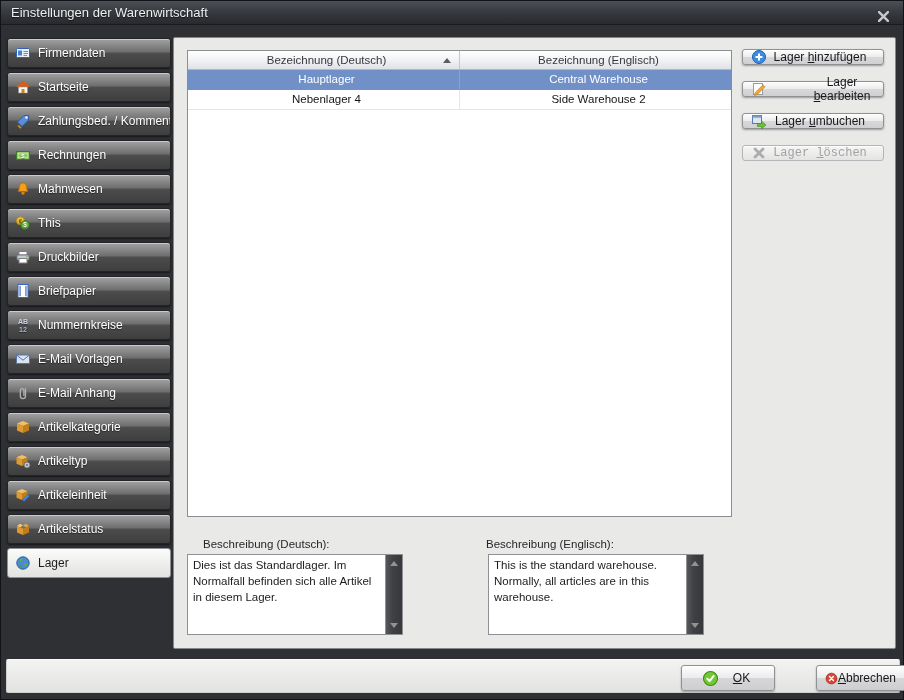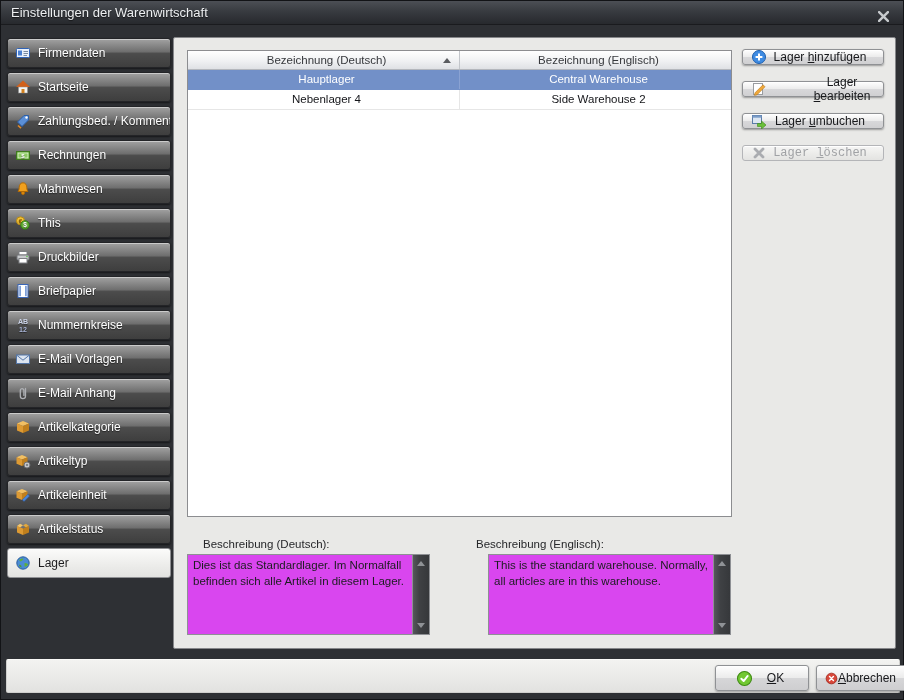--- a/index.html
+++ b/index.html
@@ -67,23 +67,23 @@
   .action-btn .ico { position:absolute; left:8px; width:16px; height:16px; }
   .action-btn .lbl { flex:1; text-align:center; padding-left:14px; }
   .action-btn.disabled { color:#a0a2a5; border-color:#b4b5b8; cursor:default;
     background:linear-gradient(180deg,#f6f6f5 0%,#ececea 55%,#e3e3e1 100%);
     box-shadow:inset 0 1px 0 #ffffff;font-family:Liberation Mono, monospace; }
   u { text-decoration:underline; }
 
   
   .desc-label { position:absolute; font-size:11.5px; color:#26272a; top:500px; }
   .desc-label.de { left:14px;margin-left:15px; }
-  .desc-label.en { left:302px; }
-  .textbox { position:absolute; top:516px; width:243px; height:81px;
-    background:#d946ef; border:1px solid #8e9094; }
+  .desc-label.en { left:312px; }
+  .textbox { position:absolute; top:516px; width:216px; height:81px;
+    background:#ffffff; border:1px solid #8e9094; }
   .textbox.de { left:13px; }
   .textbox.en { left:314px; }
   .textbox .txt { position:absolute; left:0; top:0; right:17px; bottom:0;
     padding:2px 4px 2px 5px; font-size:11.5px; line-height:1.4; color:#1b1c1f; }
   .vscroll { position:absolute; right:0; top:0; bottom:0; width:17px;
     background:linear-gradient(90deg,#55575b 0%,#3f4144 40%,#36383b 100%);
     border-left:1px solid #8e9094; }
   .vscroll .up, .vscroll .down { position:absolute; left:4px; width:0; height:0;
     border-left:4px solid transparent; border-right:4px solid transparent; }
   .vscroll .up   { top:6px;    border-bottom:5px solid #8f9296; }
@@ -93,21 +93,21 @@
   .footer { position:absolute; left:5px; top:658px; width:894px; height:34px;
     background:linear-gradient(180deg,#f3f3f1 0%,#e9e9e7 60%,#e2e2e0 100%);
     border:1px solid #cfcfcd; border-top-color:#fafaf8; border-radius:2px; }
   .footer-btn { position:absolute; top:5px; height:26px;
     border:1px solid #8f9194; border-radius:3px;
     background:linear-gradient(180deg,#fefefe 0%,#ececec 48%,#d6d6d8 52%,#cecED0 100%);
     box-shadow:0 1px 2px rgba(0,0,0,.3), inset 0 1px 0 #ffffff;
     display:flex; align-items:center; cursor:pointer; font-size:12px; color:#17181b; }
   .footer-btn .ico { width:17px; height:17px; margin-left:8px; }
   .footer-btn .lbl { flex:1; text-align:center; padding-right:10px; }
-  .footer-btn.ok { left:708px; width:94px;padding-left:12px; }
+  .footer-btn.ok { left:674px; width:94px;padding-left:12px; }
   .footer-btn.cancel { left:809px; width:91px;justify-content:flex-end; }
 </style>
 </head>
 <body>
 
 <div class="window">
 
   <div class="titlebar">
     <span class="title">Einstellungen der Warenwirtschaft</span>
     <span class="close-btn">

